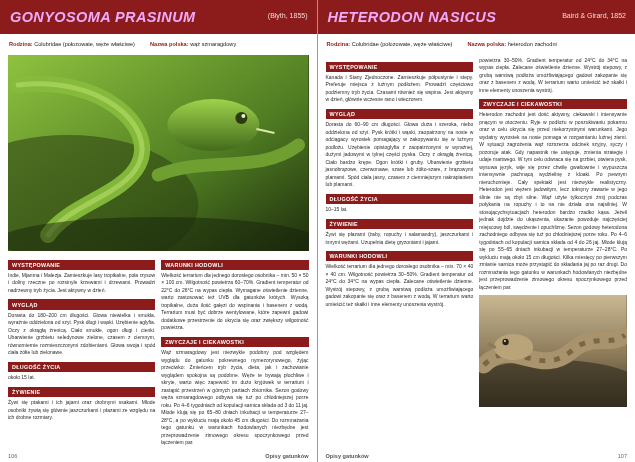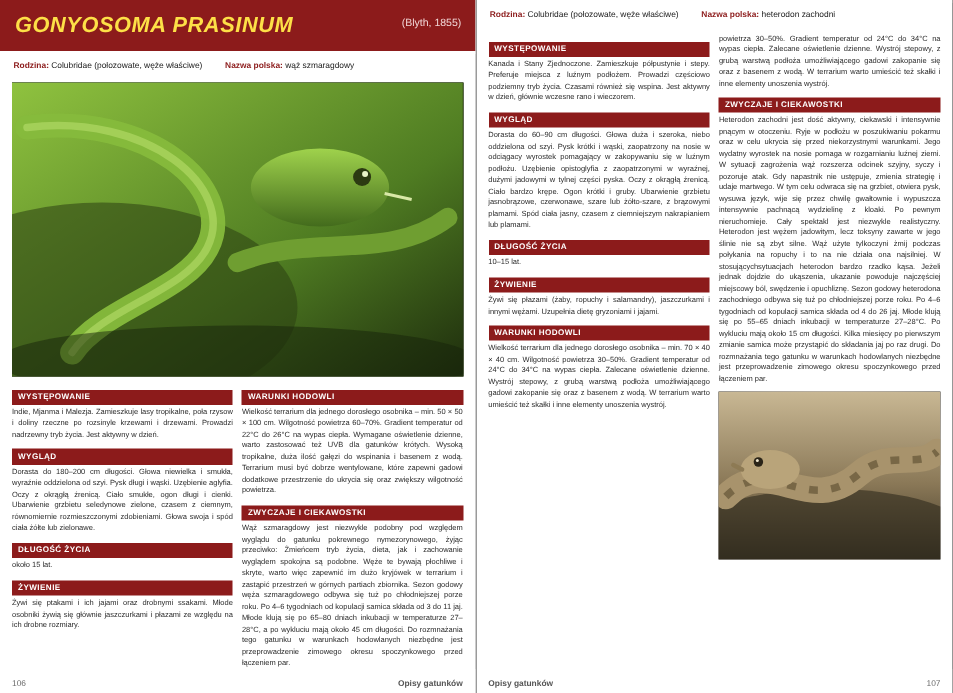--- a/index.html
+++ b/index.html
@@ -5,21 +5,21 @@
   html,body{margin:0;padding:0;background:#2b2b2b;}
   body{width:635px;height:462px;font-family:"Liberation Sans",sans-serif;}
   .spread{width:635px;height:462px;display:flex;background:#111;}
   .page{position:relative;background:#ffffff;height:462px;overflow:hidden;}
   .page.left{width:317px;border-right:1px solid #9a9a9a;}
   .page.right{width:318px;}
 
   
   .hdr{height:34px;background:#8c1b1b;position:relative;}
   .hdr-title{position:absolute;left:10px;top:9px;font-style:italic;font-weight:bold;
-    font-size:14.5px;color:#fde047;letter-spacing:.4px;}
+    font-size:14.5px;color:#f0abfc;letter-spacing:.4px;}
   .hdr-auth{position:absolute;right:9px;top:12px;font-size:7px;color:#f2d7d7;}
   .hdr-rule{height:2px;background:#ffffff;}
 
   
   .taxo{padding:5px 9px 4px 9px;font-size:5.6px;color:#222;line-height:1.35;}
   .taxo b{color:#8c1b1b;}
   .taxo .sep{display:inline-block;width:12px;}
   .col{width:100%;}
 
   .photo{width:100%;background:#3b4a23;position:relative;overflow:hidden;}
@@ -117,20 +117,24 @@
     </div>
 
     <div class="footer">
       <div class="pg l">106</div>
       <div class="foot-label" style="right:8px;">Opisy gatunków</div>
     </div>
   </div>
 
   <div class="page right">
 
+    <div class="hdr">
+      <div class="hdr-title">HETERODON NASICUS</div>
+      <div class="hdr-auth">Baird &amp; Girard, 1852</div>
+    </div>
     <div class="hdr-rule"></div>
 
     <div class="taxo">
       <b>Rodzina:</b>
       <span>Colubridae (połozowate, węże właściwe)</span>
       <span class="sep"></span>
       <b>Nazwa polska:</b>
       <span>heterodon zachodni</span>
     </div>
 

